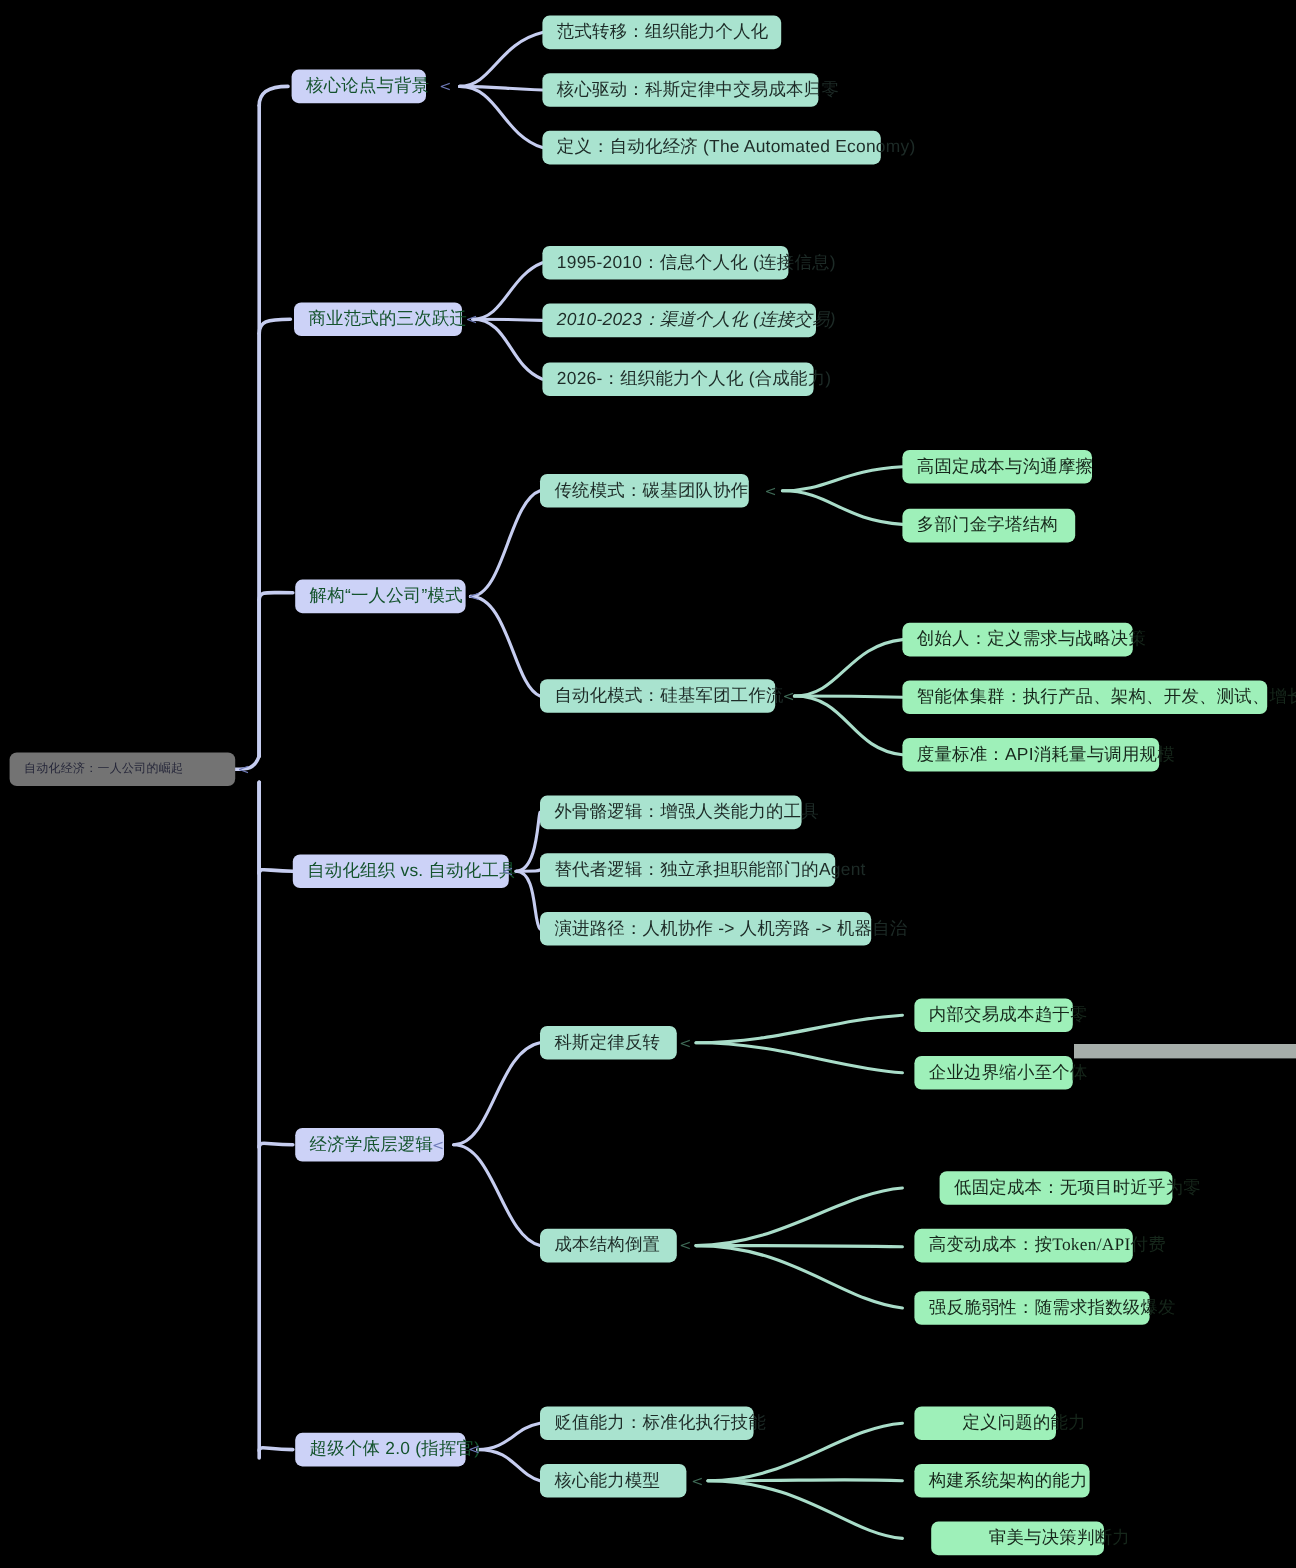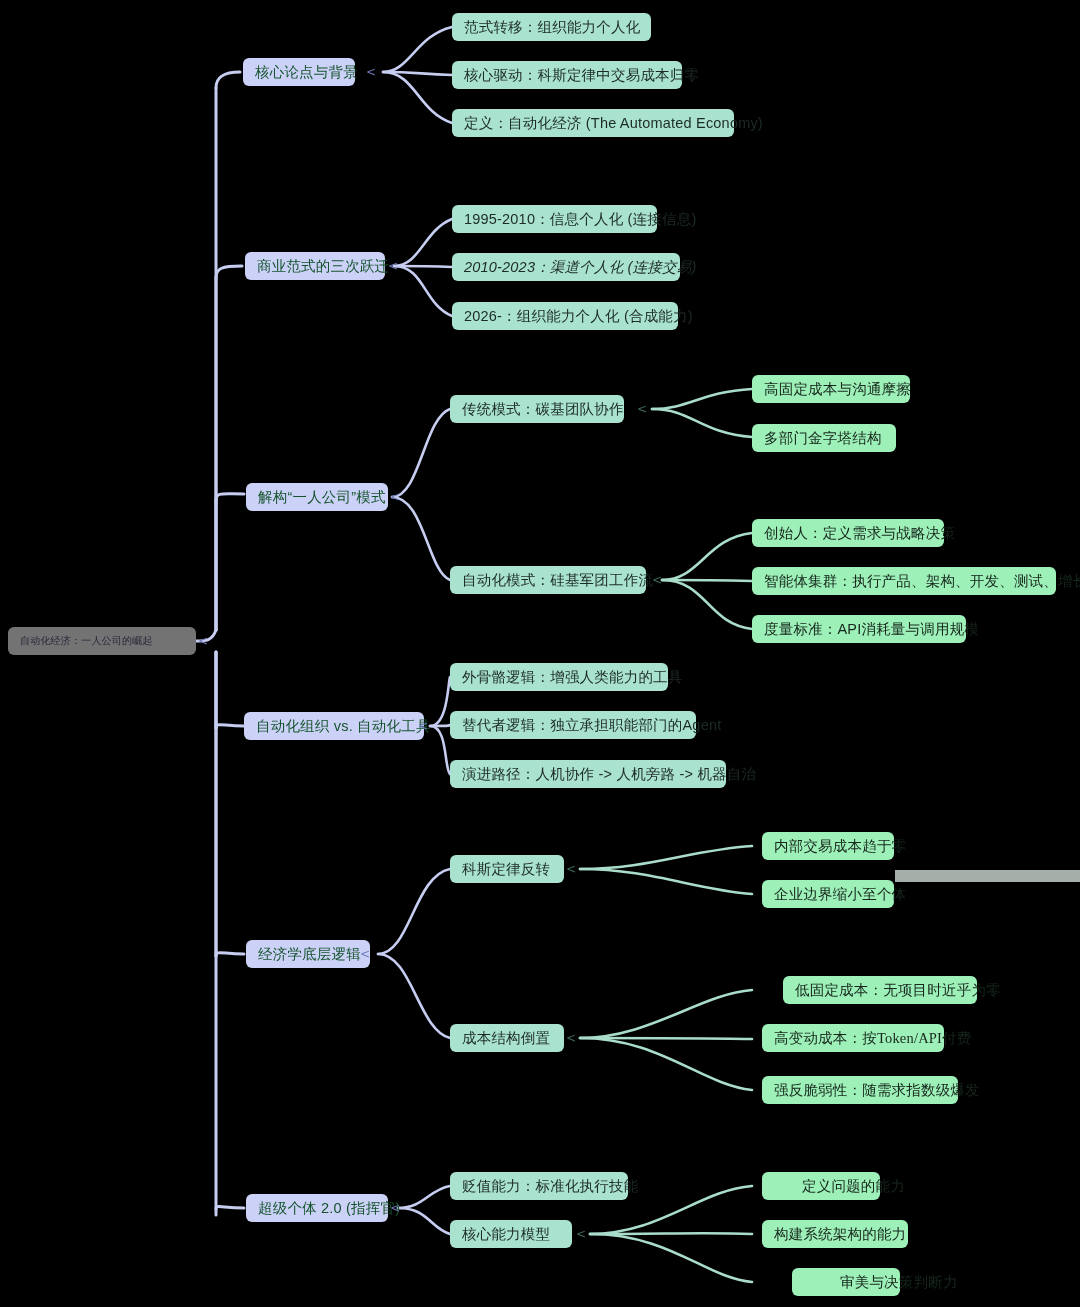--- a/index.html
+++ b/index.html
@@ -258,17 +258,17 @@
     <span>核心能力模型</span>
   </div>
   <span class="collapse c-green" style="left:576px;top:1228px;">&lt;</span>
 
   <div class="node lvl3" style="left:762px;top:1172px;width:118px;height:28px;padding-left:40px;">
     <span>定义问题的能力</span>
   </div>
   <div class="node lvl3" style="left:762px;top:1220px;width:146px;height:28px;">
     <span>构建系统架构的能力</span>
   </div>
-  <div class="node lvl3" style="left:792px;top:1268px;width:108px;height:28px;padding-left:48px;">
+  <div class="node lvl3" style="left:776px;top:1268px;width:144px;height:28px;padding-left:48px;">
     <span>审美与决策判断力</span>
   </div>
 
 </div>
 
 </body></html>

